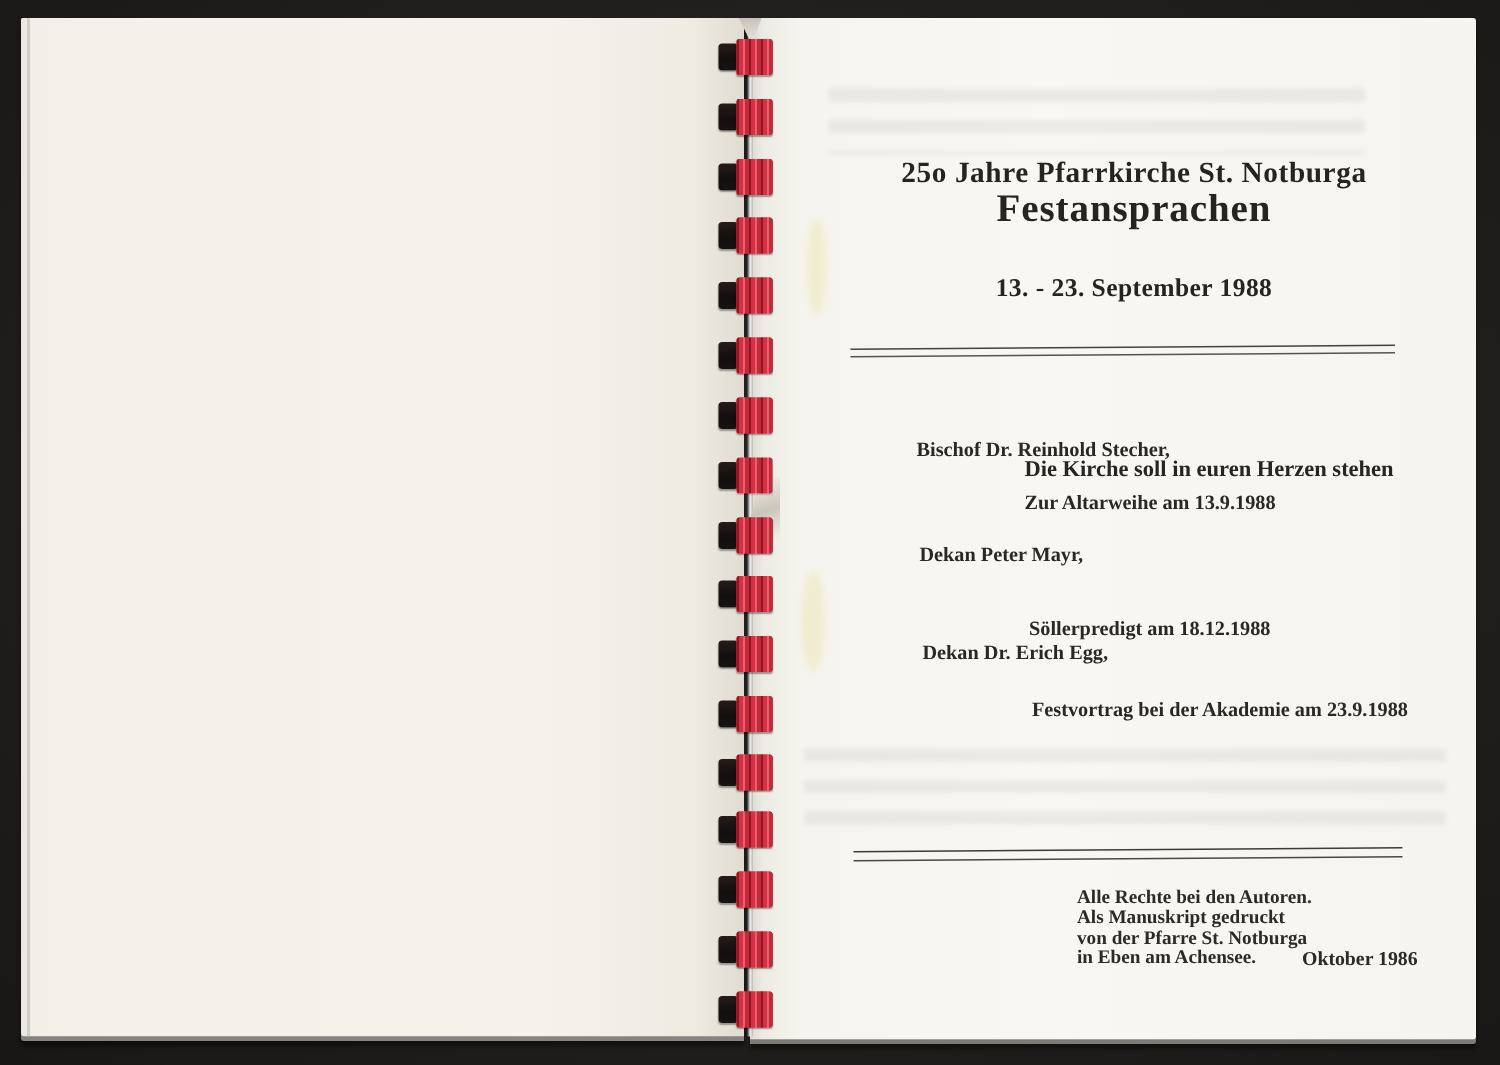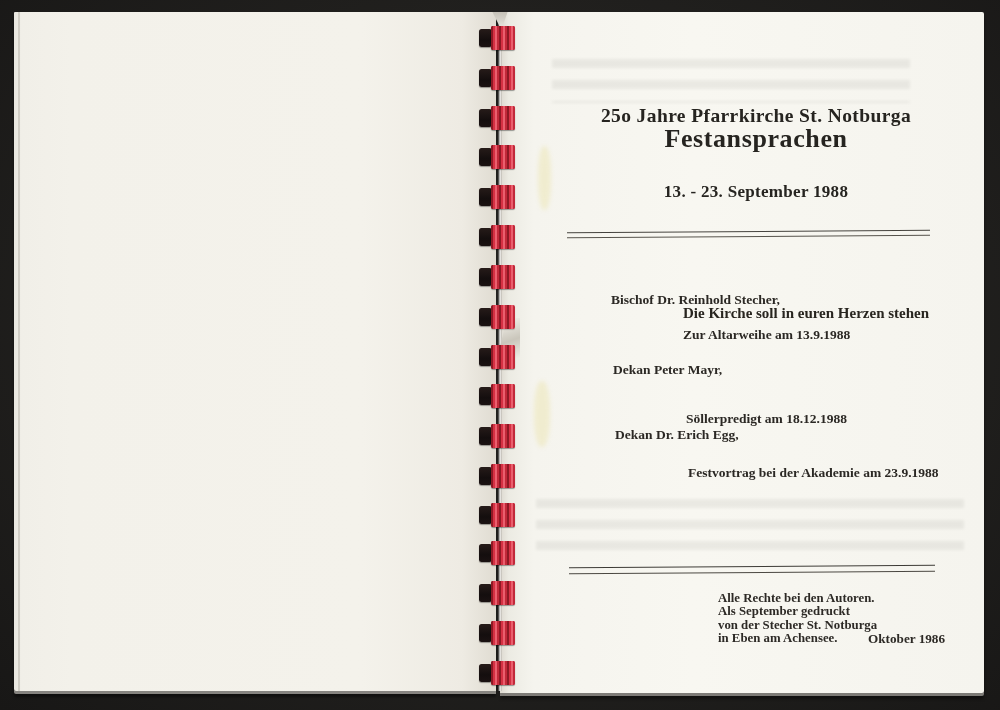--- a/index.html
+++ b/index.html
@@ -124,22 +124,22 @@
     <div class="speaker s1">Dekan Peter Mayr,</div>
     <div class="occ o1">Söllerpredigt am 18.12.1988</div>
 
     <div class="speaker s2">Dekan Dr. Erich Egg,</div>
     <div class="occ o2">Festvortrag bei der Akademie am 23.9.1988</div>
 
     <div class="rule rule-bottom"></div>
 
     <div class="imprint">
       <span>Alle Rechte bei den Autoren.</span>
-      <span>Als September gedruckt</span>
-      <span>von der Stecher St. Notburga</span>
+      <span>Als Manuskript gedruckt</span>
+      <span>von der Pfarre St. Notburga</span>
       <span>in Eben am Achensee.</span>
     </div>
     <div class="imprint-date">Oktober 1986</div>
   </div>
 
   <div class="seam"></div>
   <div class="curl-top"></div>
   <div class="curl-mid"></div>
 
   <div class="binding">

